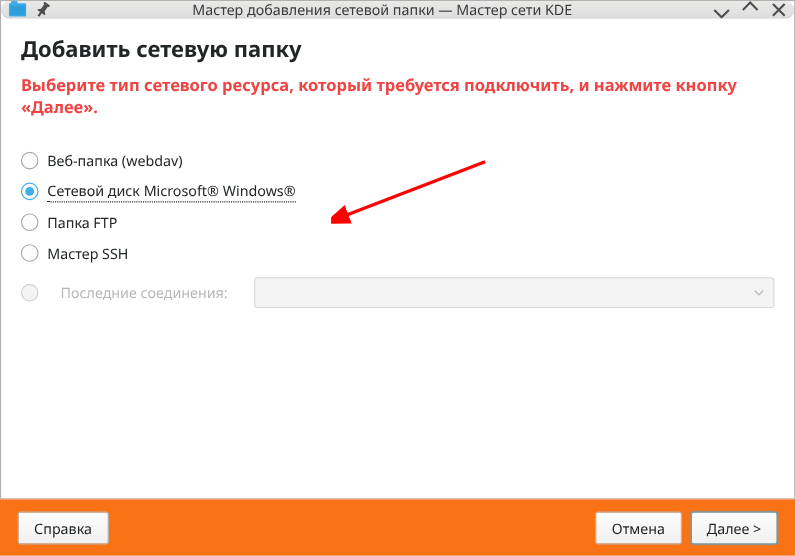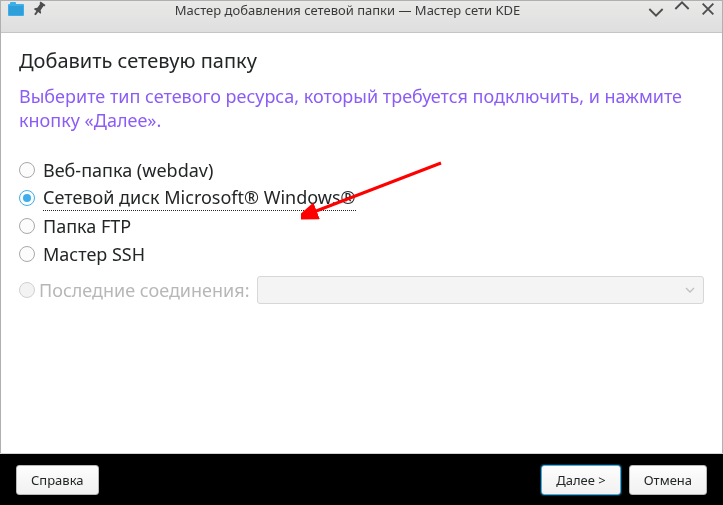--- a/index.html
+++ b/index.html
@@ -7,27 +7,28 @@
       font-family: "Noto Sans", "Segoe UI", sans-serif;
       font-size: 13px;
       background: #fff;
       width: 723px;
       height: 505px;
       overflow: hidden;
       color: #232627;
       border: 1px solid #b0b0b0;
     }
     .titlebar {
-      height: 32px;
+      height: 16px;
       background: linear-gradient(to bottom, #e9e9e8, #dedede);
       border-bottom: 1px solid #c5c5c5;
       display: flex;
-      align-items: flex-start;
+      align-items: center;
       padding: 0 6px;
       gap: 6px;
+      border-radius: 13px;
     }
     .titlebar-icon {
       width: 18px;
       height: 18px;
       display: flex;
       align-items: center;
       justify-content: center;
     }
     .titlebar-icon svg { width: 16px; height: 16px; }
     .pin-icon { width: 16px; height: 16px; display:flex; align-items:center; justify-content:center; color:#4d4d4d;}
@@ -44,28 +45,29 @@
       color: #4d4d4d;
     }
     .win-btn { width:16px; height:16px; display:flex; align-items:center; justify-content:center; cursor:pointer;}
     .content {
       padding: 14px 18px 0 18px;
       height: calc(100% - 30px - 52px);
       position: relative;
     }
     .page-title {
       font-size: 20px;
-      font-weight: normal;
+      font-weight: bold;
       margin-bottom: 10px;
       color: #232627;
     }
     .page-desc {
-      font-size: 18px;
-      color: #8b5cf6;
+      font-size: 15px;
+      color: #ef4444;
       margin-bottom: 24px;
+      font-weight: bold;
     }
     .radio-group {
       display: flex;
       flex-direction: column;
       gap: 0;
     }
     .radio-row {
       display: flex;
       align-items: center;
       height: 28px;
@@ -91,32 +93,32 @@
       width: 8px;
       height: 8px;
       border-radius: 50%;
       background: #3daee9;
     }
     .radio.disabled {
       border-color: #d0d0d0;
       background: #f3f3f3;
     }
     .radio-label {
-      font-size: 18px;
+      font-size: 13px;
     }
     .radio-label.selected {
       border-bottom: 1px dotted #232627;
       padding-bottom: 1px;
     }
     .radio-label.disabled { color: #b7b7b7; }
     .recent-row {
       display: flex;
       align-items: center;
       height: 32px;
-      gap: 4px;
+      gap: 20px;
       margin-top: 6px;
     }
     .recent-combo {
       flex: 1;
       height: 28px;
       border: 1px solid #d7d7d7;
       background: #f4f4f4;
       border-radius: 3px;
       margin-left: 4px;
       display: flex;
@@ -130,21 +132,21 @@
       position: absolute;
       bottom: 0;
       left: 0;
       right: 0;
       height: 52px;
       border-top: 1px solid #d4d4d4;
       display: flex;
       align-items: center;
       padding: 0 16px;
       gap: 8px;
-      background: #000000;
+      background: #f97316;
     }
     .footer .spacer { flex: 1; }
     .btn {
       height: 30px;
       min-width: 76px;
       padding: 0 14px;
       border: 1px solid #b8b8b8;
       background: linear-gradient(to bottom,#fdfdfd,#f1f1f1);
       border-radius: 3px;
       font-size: 13px;
@@ -245,15 +247,15 @@
         <path d="M0,0 L0,6 L8,3 z" fill="#ff0000"></path>
       </marker>
     </defs>
     <line x1="140" y1="5" x2="10" y2="55" stroke="#ff0000" stroke-width="3" marker-end="url(#ah)"></line>
   </svg>
 </div>
 
 <div class="footer">
   <div class="btn">Справка</div>
   <div class="spacer"></div>
+  <div class="btn">Отмена</div>
   <div class="btn default">Далее &gt;</div>
-  <div class="btn">Отмена</div>
 </div>
 
 </body></html>

